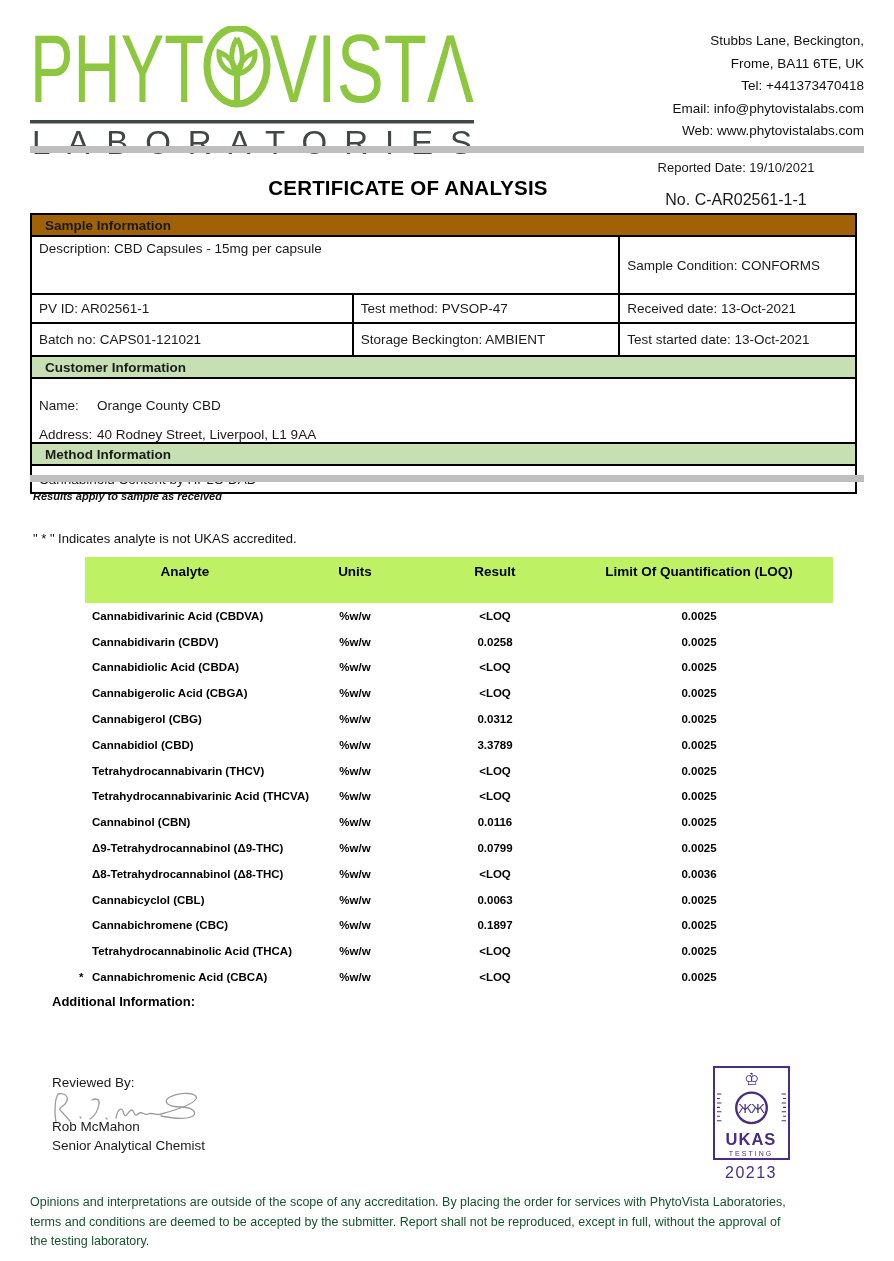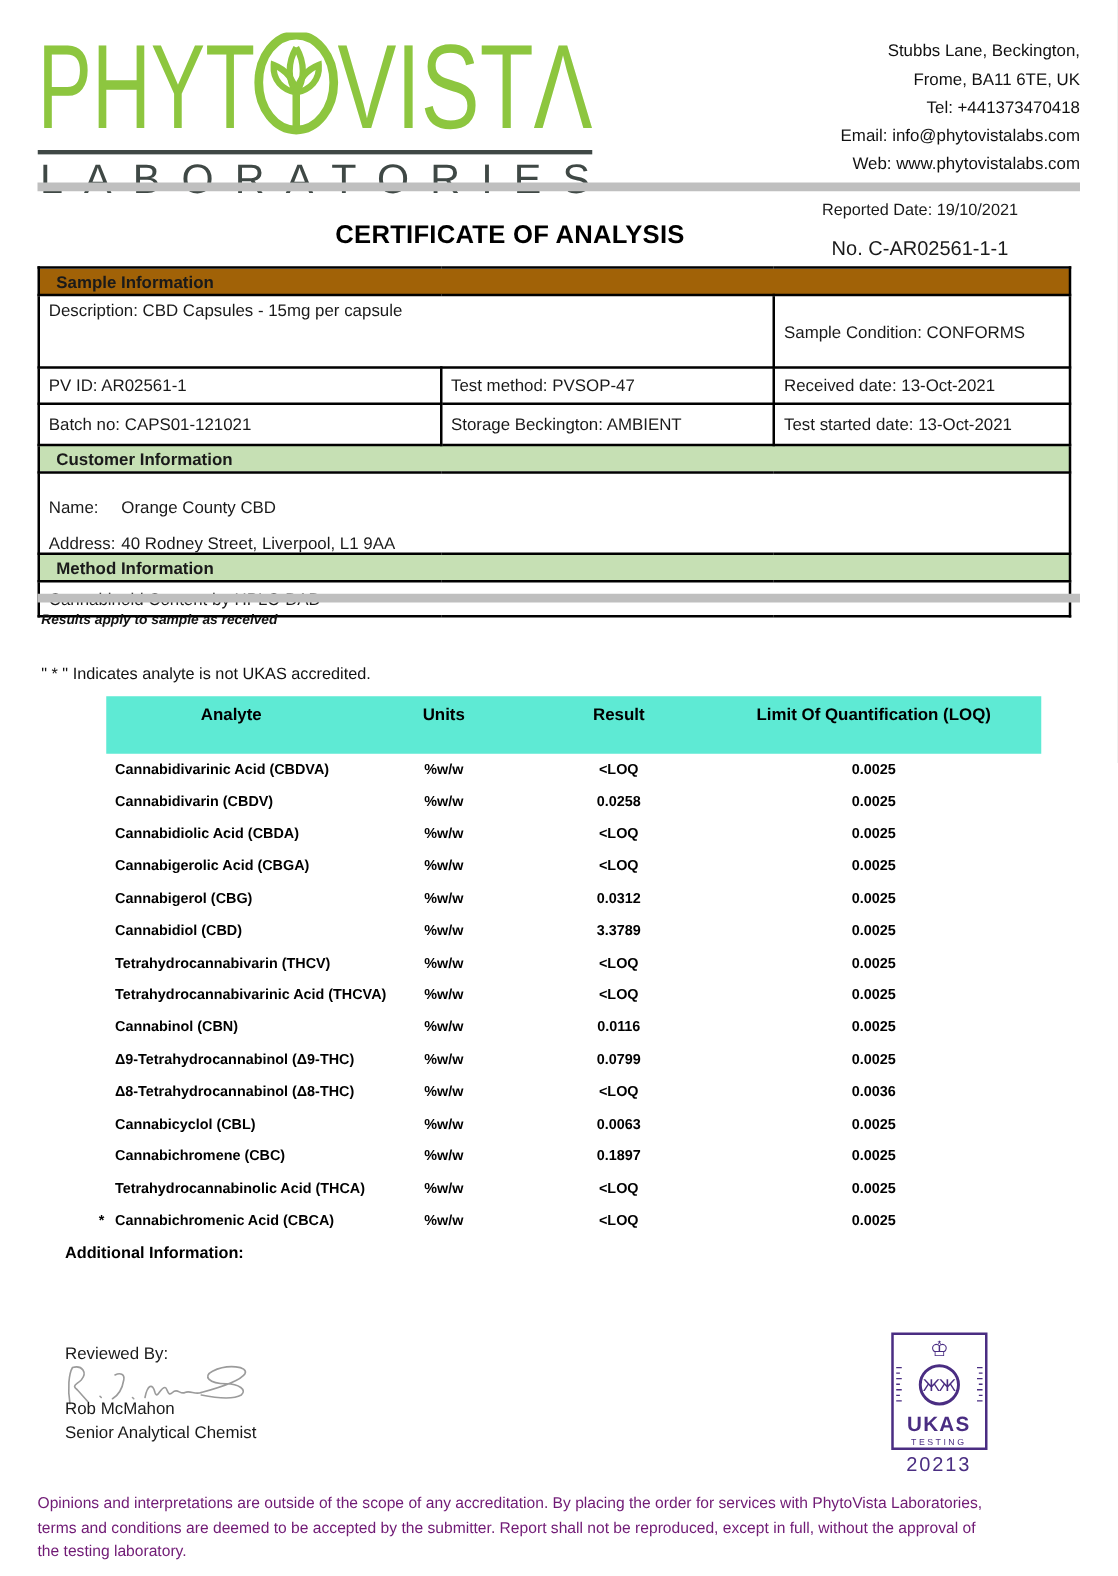--- a/index.html
+++ b/index.html
@@ -52,21 +52,21 @@
   .sig-name{top:1119px;left:52px;font-size:13.5px;}
   .sig-title{top:1138px;left:52px;font-size:13.5px;}
 
   
   .ukas-wrap{top:1066px;left:710px;width:82px;text-align:center;}
   .ukas-box{width:73px;height:90px;border-style:solid;border-width:2.5px;margin:0 auto;background:#fff;}
   .ukas-name{font-size:16.5px;font-weight:bold;letter-spacing:1px;line-height:15px;}
   .ukas-type{font-size:7px;letter-spacing:2px;margin-top:3px;}
   .ukas-num{font-size:16px;letter-spacing:1.5px;margin-top:4px;}
 
-  .footer{top:1193px;left:30px;width:828px;font-size:12.5px;line-height:19.5px;color:#701a75;}
+  .footer{top:1193px;left:30px;width:828px;font-size:12.5px;line-height:19.5px;color:#14532d;}
 </style>
 </head>
 <body>
 
 <div class="page">
 
   <svg class="abs" style="top:26px;left:30px;" width="444" height="140" viewBox="0 0 444 140">
     <text x="0" y="76" class="lg-txt" fill="#8DC63F" textLength="174" lengthAdjust="spacingAndGlyphs">PHYT</text>
     <g stroke="#8DC63F" fill="none">
       <ellipse cx="207" cy="40" rx="30" ry="38" stroke-width="7"></ellipse>
@@ -139,21 +139,21 @@
         </tr>
   </tbody>
     </table>
 
   <div class="abs hbar" style="top:475px;background:#BFBFBF;"></div>
 
   <div class="abs note-italic">Results apply to sample as received</div>
   <div class="abs note-accred">" * " Indicates analyte is not UKAS accredited.</div>
 
   <div class="abs rtable">
-    <div class="rt-h" style="background:#5eead4;">
+    <div class="rt-h" style="background:#bef264;">
       <div class="rt-c">Analyte</div>
       <div class="rt-c">Units</div>
       <div class="rt-c">Result</div>
       <div class="rt-c">Limit Of Quantification (LOQ)</div>
     </div>
     <div>
 
         <div class="rt-row">
           <div class="rt-c c1">
             <span class="ast"></span>

